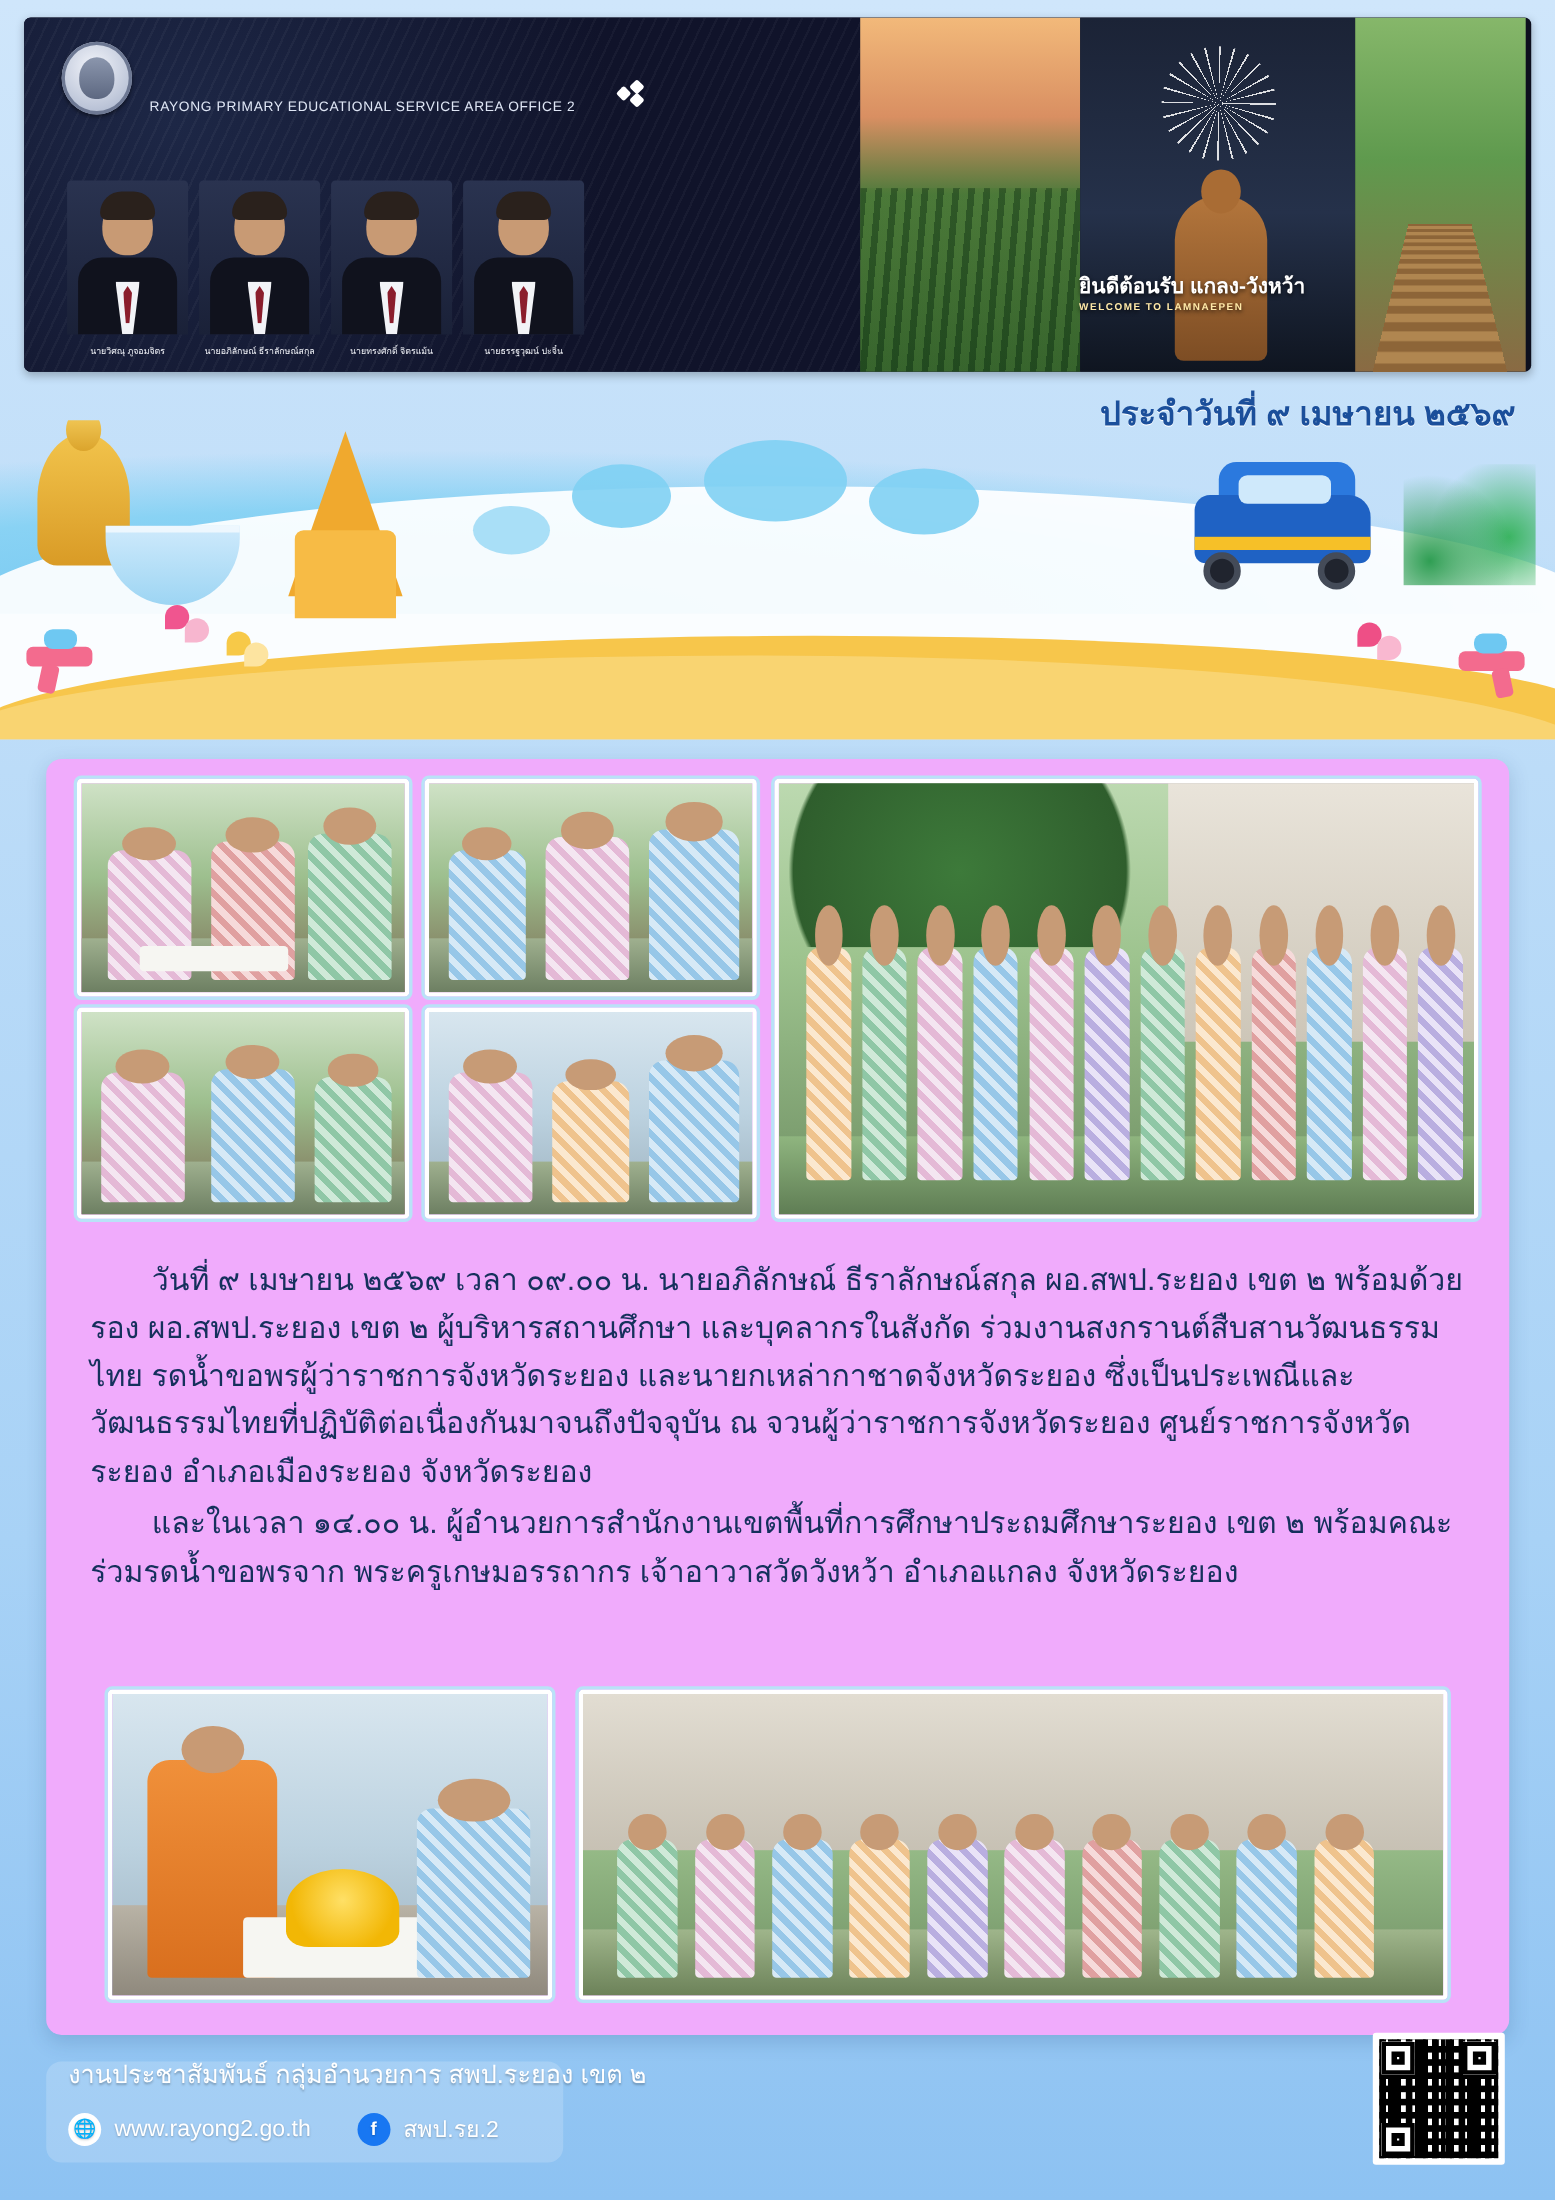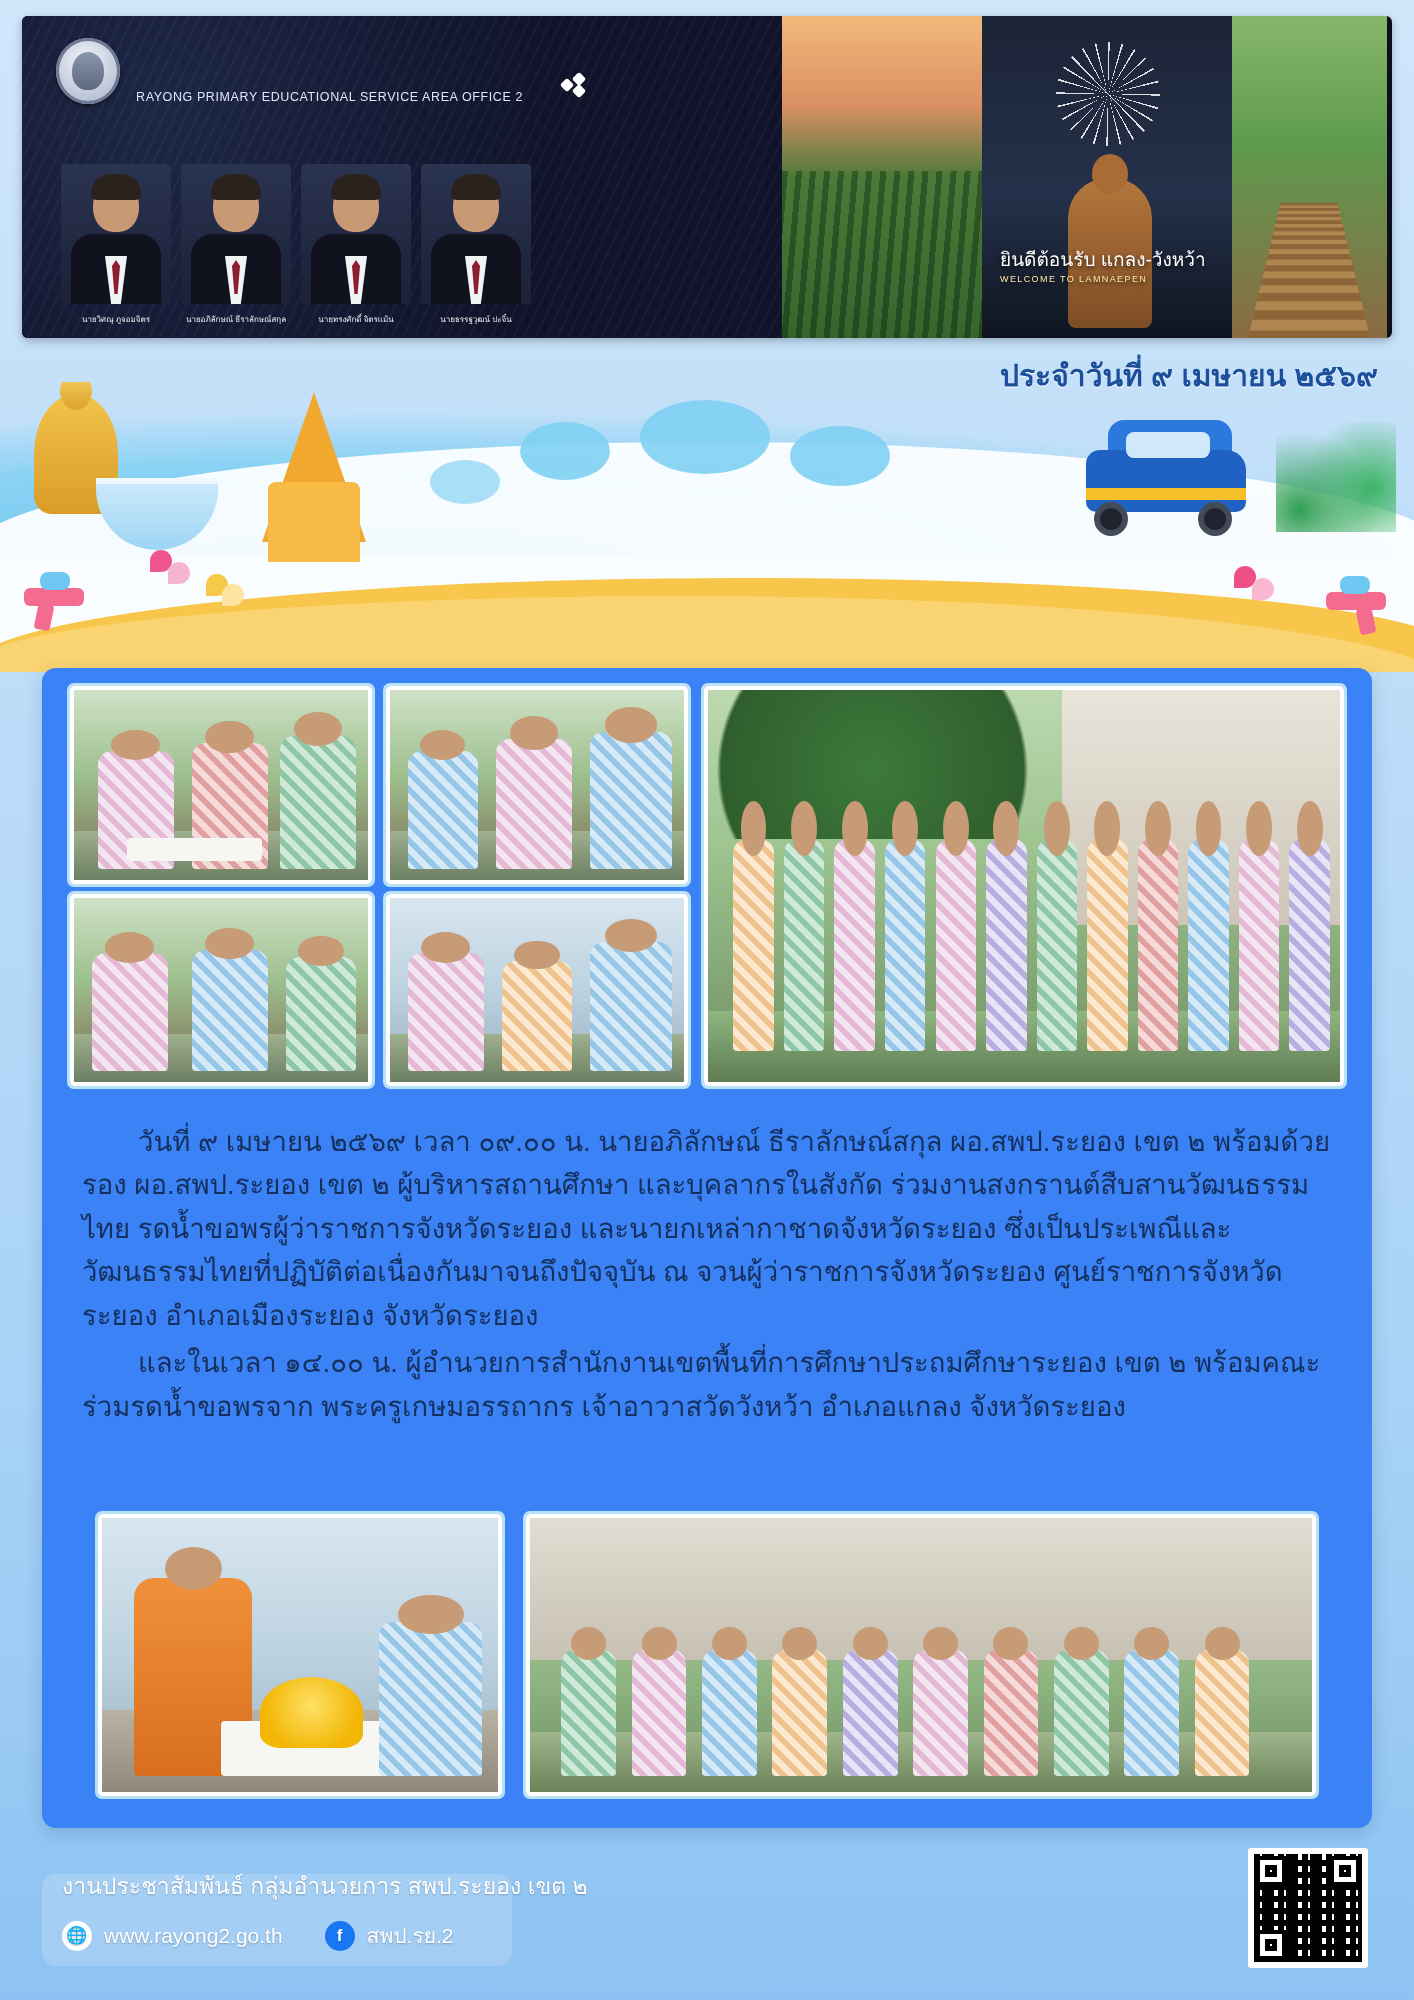--- a/index.html
+++ b/index.html
@@ -207,24 +207,24 @@
   }
   .img-bridge::after{
     content:"";
     position:absolute; left:36px; top:48%;
     width:82px; height:52%;
     background: repeating-linear-gradient(0deg,#b08650 0 6px,#8d6538 6px 12px);
     transform: perspective(90px) rotateX(28deg);
   }
   .welcome-badge {
     position:absolute;
-    left: 218px; bottom: 54px;
+    left: 199px; bottom: 54px;
     color:#fff;
     font-size: 19px;
-    font-weight:normal;
+    font-weight:bold;
     text-shadow: 0 2px 4px rgba(0,0,0,.7);
     white-space:nowrap;
     z-index:5;
   }
   .welcome-badge small{
     display:block; font-size:9px; letter-spacing:1.4px; color:#ffe9a8;
   }
 
   
   .date-line {
@@ -364,23 +364,23 @@
     font-size: 36px;
     font-weight: bold;
     color: #1a6fc4;
     line-height: 1.25;
     text-shadow: 0 1px 0 rgba(255,255,255,.9);
   }
 
   
   .content-card {
     position: absolute;
-    left: 42px; top: 668px;
+    left: 42px; top: 690px;
     width: 1330px; height: 1160px;
-    background: #3b82f6;
+    background: #f0abfc;
     border-radius: 14px;
     box-shadow: 0 6px 18px rgba(20,60,110,.18);
   }
 
   
   .photo-grid {
     position:absolute; left: 28px; top: 18px;
     width: 1274px; height: 400px;
   }
   .ph {

